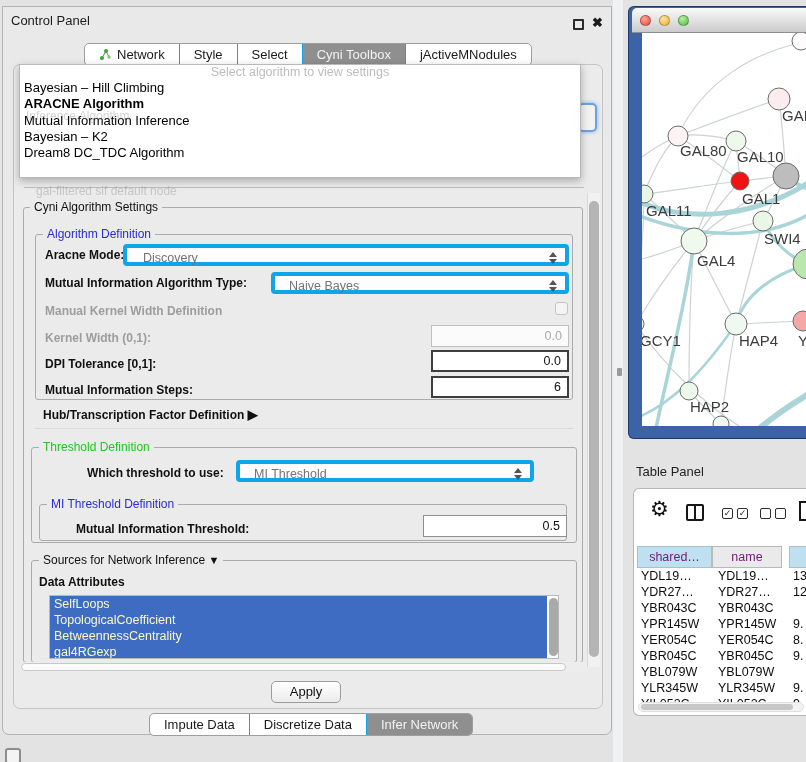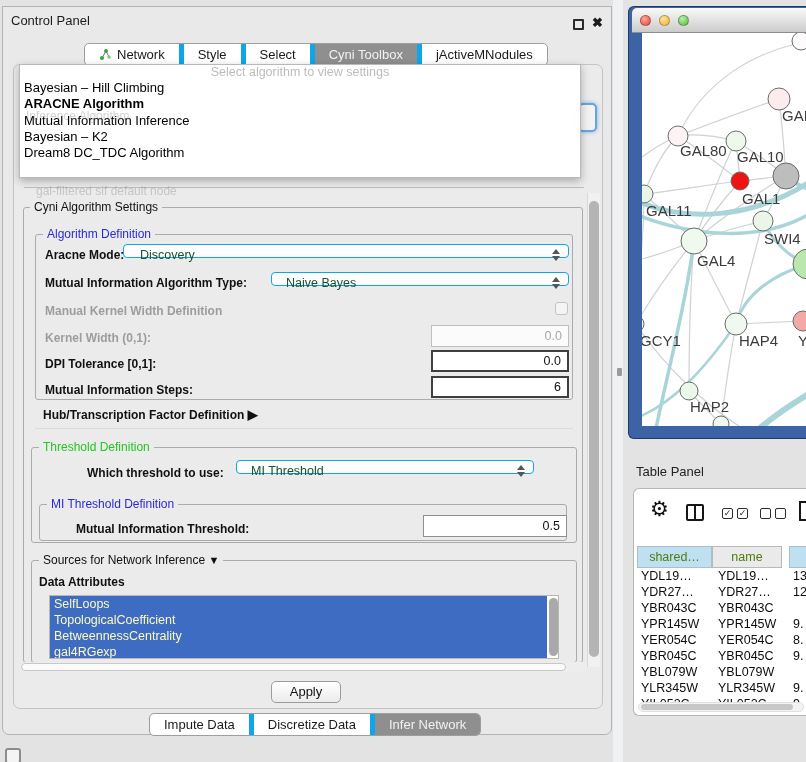--- a/index.html
+++ b/index.html
@@ -8,38 +8,38 @@
   .abs { position:absolute; }
 
   
   #control-panel { left:2px; top:6px; width:610px; height:729px; background:#e9e9e9;
                    border:1px solid #b3b3b3; border-radius:0 0 7px 7px; }
   #cp-title { left:8px; top:6px; font-size:13px; color:#1c1c1c; }
   #cp-float { left:570px; top:12px; width:11px; height:11px; border:2px solid #2a2a2a; border-radius:1px; }
   #cp-close { left:589px; top:8px; font-size:13px; font-weight:bold; color:#1a1a1a; }
 
   .segbar { display:inline-flex; border:1px solid #9e9e9e; border-radius:5px; overflow:hidden; background:#fff; height:23px; }
-  .seg { padding:0 14px; line-height:21px; font-size:13px; color:#1a1a1a; border-left:5px solid #0ea5e9; display:flex; align-items:center; gap:5px; white-space:nowrap; }
+  .seg { padding:0 14px; line-height:21px; font-size:13px; color:#1a1a1a; border-left:1px solid #0ea5e9; display:flex; align-items:center; gap:5px; white-space:nowrap; }
   .seg:first-child { border-left:none; }
   .seg.sel { background:#8f8f8f; color:#f2f2f2; }
   #top-tabbar { left:81px; top:36px; }
   #bottom-tabbar { left:146px; top:706px; }
 
   #cp-content { left:10px; top:57px; width:590px; height:645px; background:#ebebeb;
                 border:1px solid #c4c4c4; border-radius:7px; }
 
   .groupbox { position:absolute; border:1px solid #ababab; border-radius:3px; }
   .grouptitle { position:absolute; background:#ebebeb; padding:0 4px; font-size:12px; white-space:nowrap; }
   .t-blue { color:#2a2ad6; } .t-green { color:#23c623; }
 
   .lbl { position:absolute; font-size:12px; font-weight:bold; white-space:nowrap; }
   .lbl.dis { color:#9d9d9d; }
 
-  .combo { position:absolute; background:#fdfdfd; border:1px solid #0ea5e9; border-radius:4px; height:14px;
-           font-size:12.5px; line-height:20px; color:#14532d; }
+  .combo { position:absolute; background:#fdfdfd; border:4px solid #0ea5e9; border-radius:4px; height:22px;
+           font-size:12.5px; line-height:20px; color:#737373; }
   .combo .spin { position:absolute; right:8px; top:4px; }
   .spin i { display:block; width:0; height:0; border-left:4px solid transparent; border-right:4px solid transparent; }
   .spin i.up { border-bottom:5px solid #555; margin-bottom:2px; }
   .spin i.dn { border-top:5px solid #555; }
 
   .field { position:absolute; background:#fff; border:1px solid #8f8f8f; height:22px; font-size:12.5px;
            line-height:20px; text-align:right; padding-right:6px; }
   .field.dis { border-color:#bfbfbf; color:#a9a9a9; background:#fbfbfb; }
   .field.strong { border:2px solid #3f3f3f; line-height:18px; }
 
@@ -88,21 +88,21 @@
                  border:1px solid #b6b6b6; border-right:none; border-radius:6px 0 0 6px; overflow:hidden; }
   .tp-icon { position:absolute; color:#111; }
   #tp-gear { left:16px; top:8px; font-size:21px; font-family:"DejaVu Sans", sans-serif; }
   #tp-columns { left:52px; top:15px; width:18px; height:17px; border:2px solid #161616; border-radius:2px; }
   #tp-columns i { position:absolute; left:6px; top:0; width:2px; height:13px; background:#161616; display:block; }
   .cbpair { display:flex; gap:4px; position:absolute; }
   .cb { width:11px; height:11px; border:1.5px solid #2c2c2c; border-radius:2px; font-size:9px; line-height:9px; text-align:center; color:#1a1a1a; background:#fff; }
   #tp-checked { left:88px; top:19px; } #tp-unchecked { left:126px; top:19px; }
   #tp-partial-icon { left:165px; top:12px; width:16px; height:20px; border:2px solid #161616; background:#fff; }
 
-  .th { position:absolute; top:57px; height:22px; border:1px solid #a9bfcb; font-size:12.5px; text-align:center; line-height:20px; color:#4d7c0f; }
+  .th { position:absolute; top:57px; height:22px; border:1px solid #a9bfcb; font-size:12.5px; text-align:center; line-height:20px; color:#701a75; }
   .th.blue { background:#bfe0f0; } .th.gray { background:#eaeaea; border-color:#b9b9b9; }
   .tr { position:absolute; left:0; width:100%; height:16px; font-size:12.5px; color:#0d0d0d; }
   .tr span { position:absolute; white-space:nowrap; }
   .td1 { left:7px; } .td2 { left:84px; } .td3 { left:159px; }
   #tp-htrack { position:absolute; left:4px; bottom:3px; width:166px; height:10px; background:#f3f3f3; border-radius:5px; border:1px solid #e0e0e0; }
   #tp-hthumb { position:absolute; left:2px; top:1px; width:152px; height:6px; background:#c7c7c7; border-radius:4px; }
 
   #corner-icon { left:5px; top:748px; width:16px; height:16px; border:2px solid #8d8d8d; border-radius:3px; background:#f4f4f4; }
 
   svg text { font-family:"Liberation Sans", sans-serif; }

